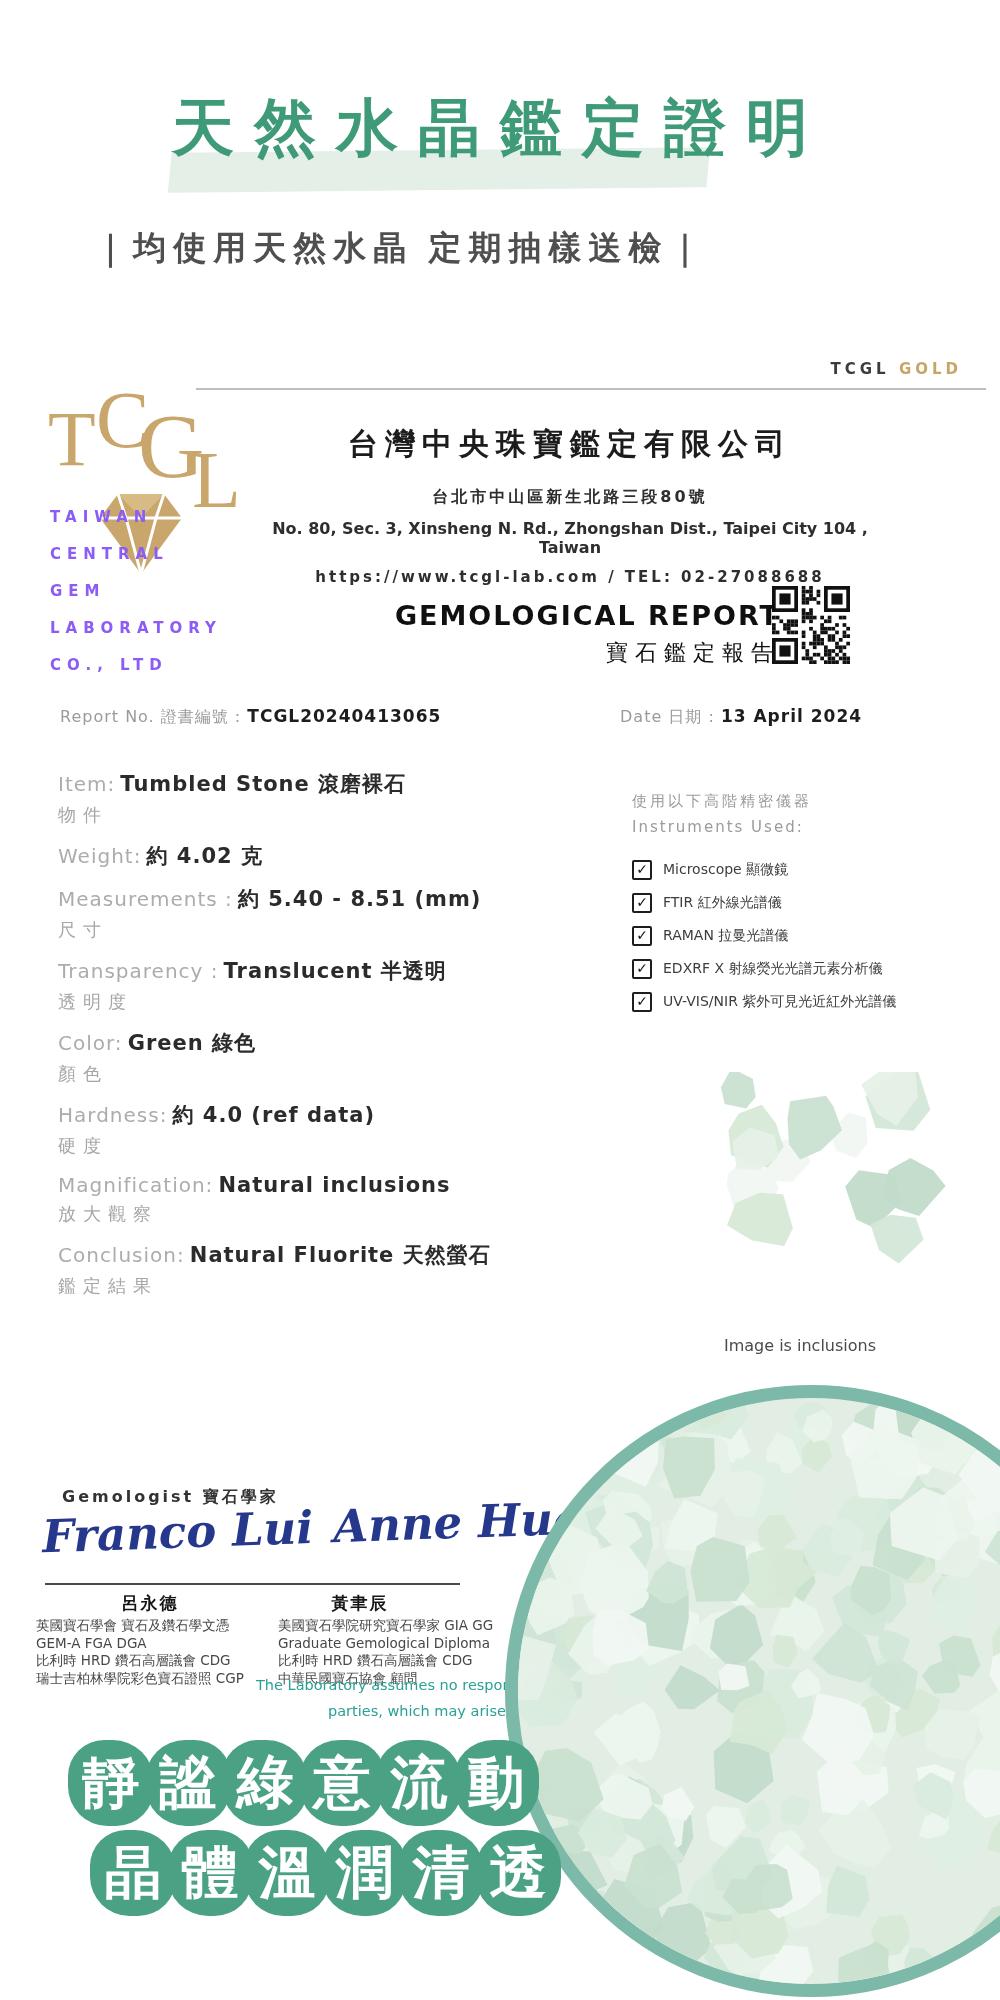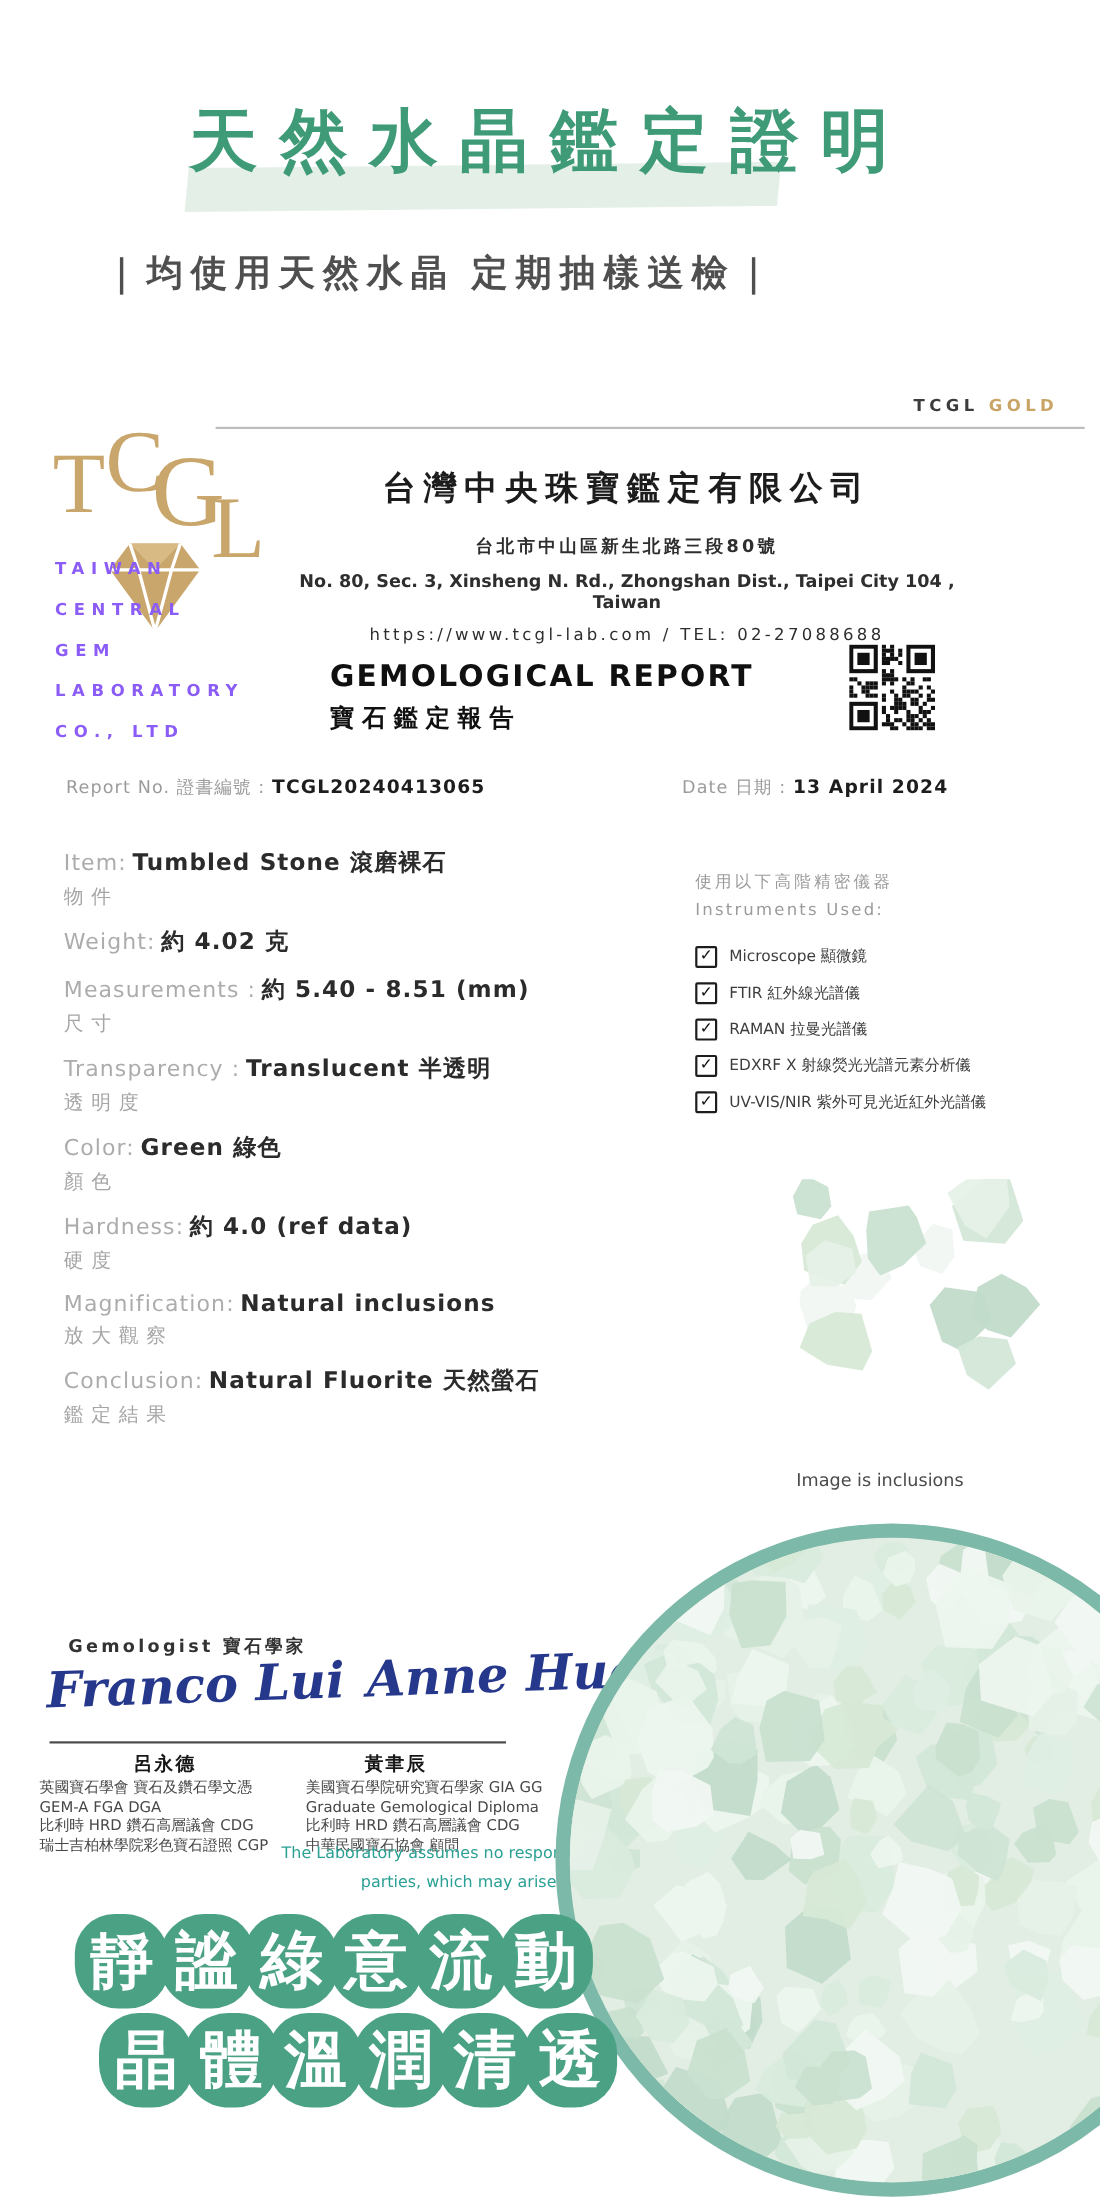--- a/index.html
+++ b/index.html
@@ -22,24 +22,24 @@
   .logo .lt{position:absolute;font-family:"Liberation Serif","DejaVu Serif",serif;color:#c9a66b;line-height:1;}
   .lt-t{left:6px;top:8px;font-size:78px;} .lt-c{left:54px;top:-12px;font-size:80px;}
   .lt-g{left:96px;top:8px;font-size:92px;} .lt-l{left:150px;top:48px;font-size:80px;}
   .logo-diamond{position:absolute;left:56px;top:94px;}
   .logo-lines{position:absolute;left:8px;top:96px;width:210px;}
   .logo-lines div{font-size:15px;font-weight:bold;color:#8b5cf6;letter-spacing:6px;margin-top:21px;line-height:16px;}
   .center-col{position:absolute;left:240px;top:424px;width:660px;text-align:center;color:#1c1c1c;}
   .labname{font-size:30px;font-weight:bold;letter-spacing:7px;white-space:nowrap;}
   .addr-zh{margin-top:22px;font-size:16px;font-weight:bold;letter-spacing:3px;color:#2e2e2e;}
   .addr-en{margin-top:11px;font-size:16px;font-weight:bold;color:#2e2e2e;}
-  .webtel{margin-top:11px;font-size:15px;font-weight:normal;letter-spacing:3px;color:#2e2e2e;}
-  .report-title{position:absolute;left:300px;top:600px;width:480px;text-align:left;color:#101010;}
+  .webtel{margin-top:11px;font-size:15px;font-weight:bold;letter-spacing:3px;color:#2e2e2e;}
+  .report-title{position:absolute;left:300px;top:600px;width:480px;text-align:right;color:#101010;}
   .report-title .en{font-size:27px;font-weight:bold;letter-spacing:2px;}
-  .report-title .zh{font-size:22px;font-weight:bold;letter-spacing:7px;margin-top:7px;}
+  .report-title .zh{font-size:22px;font-weight:normal;letter-spacing:7px;margin-top:7px;}
   .qr{position:absolute;left:772px;top:586px;}
   
   .meta-left{position:absolute;left:60px;top:706px;font-size:16px;color:#9b9b9b;letter-spacing:1px;}
   .meta-right{position:absolute;left:620px;top:706px;font-size:16px;color:#9b9b9b;letter-spacing:1px;}
   .meta-val{color:#1d1d1d;font-weight:bold;font-size:17px;letter-spacing:1px;}
   
   .fields{position:absolute;left:58px;top:770px;width:570px;}
   .field{margin-bottom:15px;}
   .flabel{font-size:20px;color:#acacac;letter-spacing:1px;}
   .fvalue{font-size:21px;color:#2b2b2b;font-weight:600;letter-spacing:1px;}

